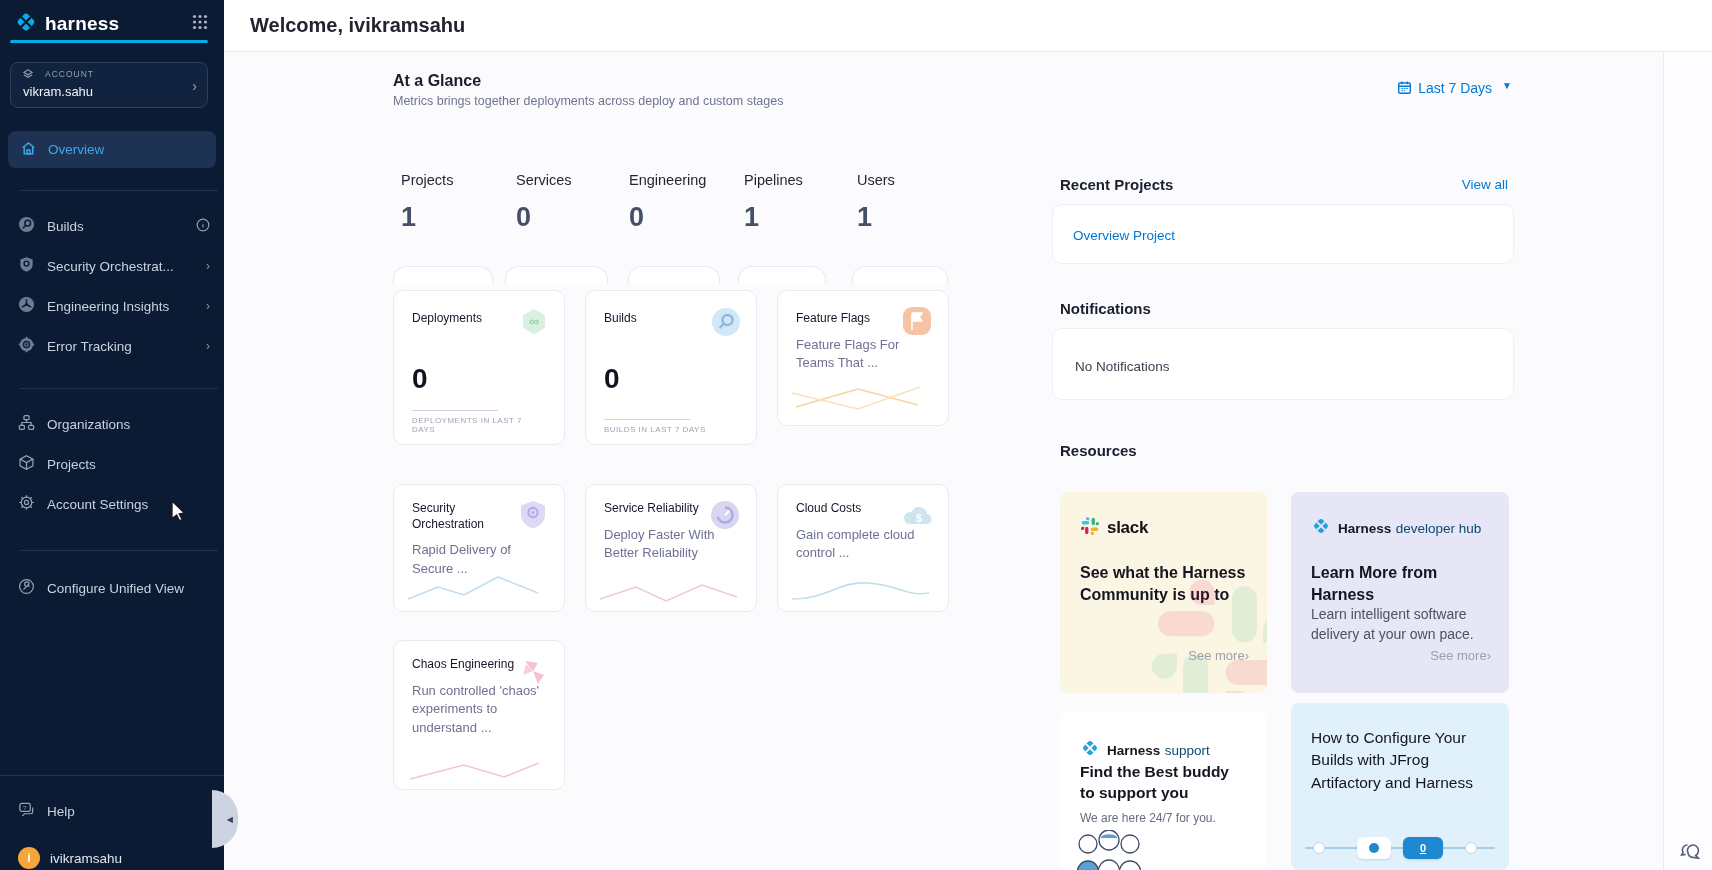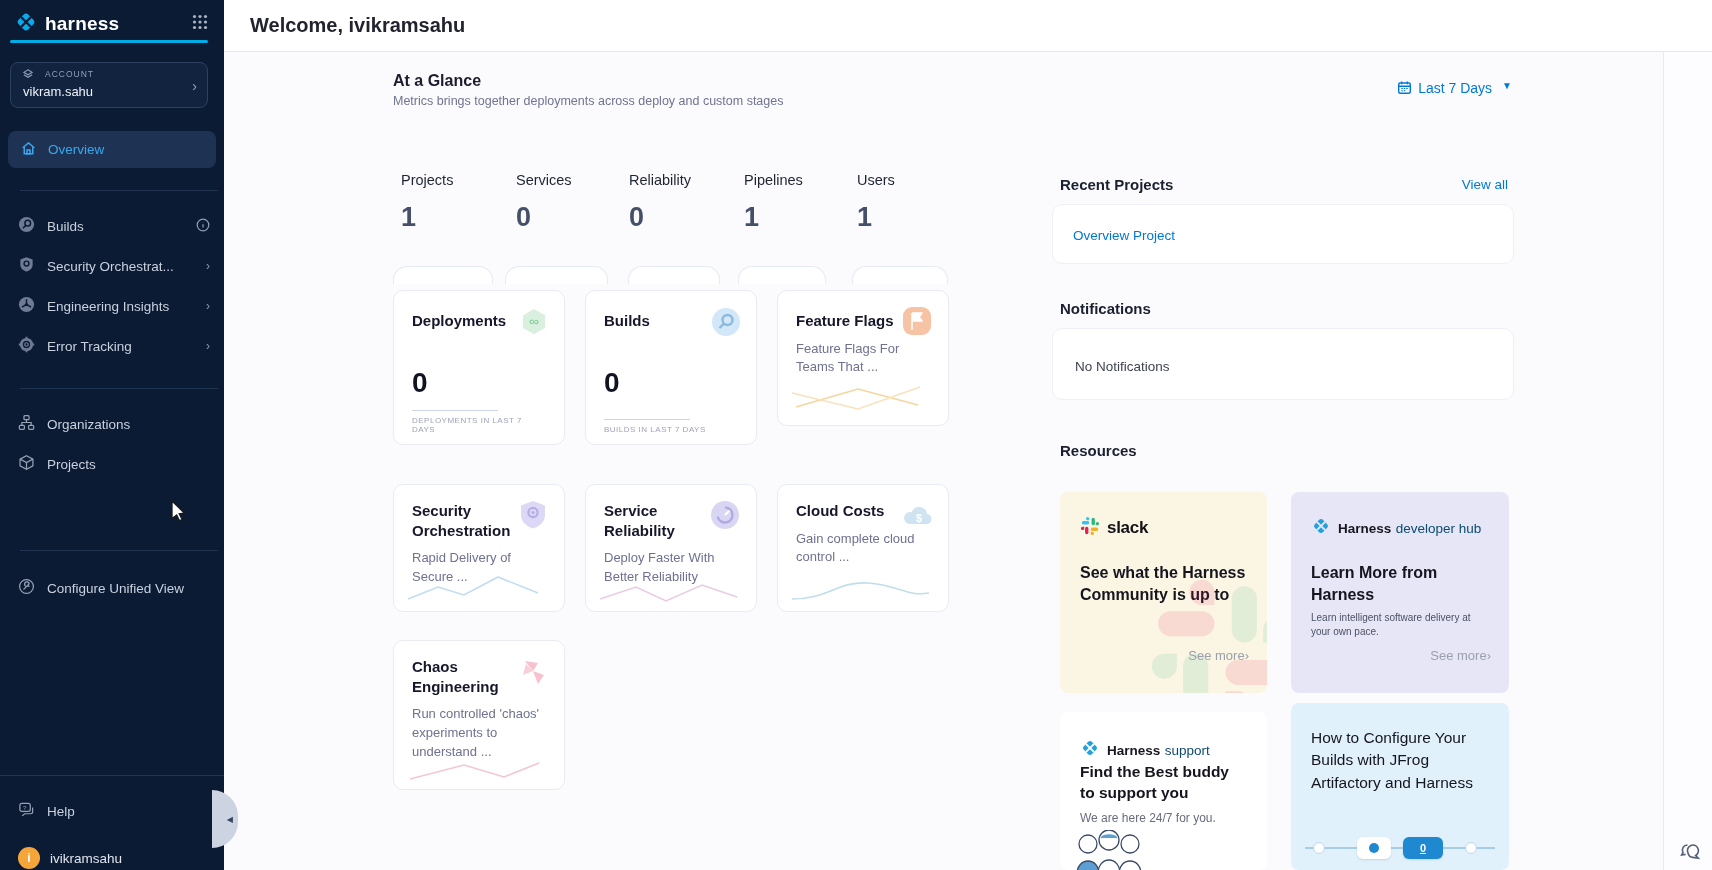--- a/index.html
+++ b/index.html
@@ -71,21 +71,21 @@
   .metric { position:absolute; top:0; width:110px; }
   .metric-label { font-size:14.5px; color:#1e2433; font-weight:500; }
   .metric-value { font-size:27px; color:#454f68; font-weight:600; margin-top:14px; }
 
   .ghosts { position:absolute; left:0; top:214px; width:560px; height:18px; }
   .ghost { position:absolute; top:0; height:18px; background:#fff;
     border:1px solid #e7eaf1; border-bottom:none; border-radius:14px 14px 0 0; }
 
   .mcard { position:absolute; width:172px; background:#fff; border:1px solid #e9ebf1;
     border-radius:10px; padding:20px 16px 12px 18px; overflow:hidden; cursor:pointer; }
-  .mcard-title { font-size:15px; font-weight:700; color:#17172b; line-height:1.3; width:112px; }
+  .mcard-title { font-size:12px; font-weight:400; color:#17172b; line-height:1.3; width:112px; }
   .mcard-icon { position:absolute; top:13px; right:12px; width:36px; height:36px; }
   .mcard-value { font-size:28px; font-weight:700; color:#101321; margin-top:36px; }
   .mcard-caption { position:absolute; left:18px; bottom:10px; width:120px; }
   .mcap-line { width:86px; height:1px; background:#ccd5e3; margin-bottom:5px; }
   .mcap-text { font-size:8px; letter-spacing:.5px; color:#9fa3b8; }
   .mcard-desc { font-size:13px; color:#6e7191; line-height:1.45; margin-top:9px; width:130px; }
   .spark { position:absolute; left:10px; bottom:6px; opacity:.85; }
 
   .rcol { position:absolute; left:659px; top:0; width:462px; height:818px; }
   .rp-head { position:absolute; left:0px; top:124px; width:462px; display:flex;
@@ -103,21 +103,21 @@
   .rescard { position:absolute; border-radius:8px; overflow:hidden; padding:24px 20px; cursor:pointer; }
   .card-slack { left:8px; top:440px; width:207px; height:201px; background:#fbf5e4; }
   .card-devhub { left:239px; top:440px; width:218px; height:201px; background:#e6e6f7; }
   .card-support { left:8px; top:660px; width:207px; height:158px; background:#fff; padding-top:26px; }
   .card-jfrog { left:239px; top:651px; width:218px; height:167px; background:#e1f1fb; padding-top:24px; }
   .brand-row { display:flex; align-items:center; gap:7px; }
   .brand-bold { font-size:13.5px; font-weight:700; color:#17171f; }
   .brand-rest { font-size:13.5px; color:#0c4a6e; }
   .slack-word { font-size:17px; font-weight:800; color:#121216; letter-spacing:-.3px; }
   .res-heading { font-size:16px; font-weight:700; color:#15151f; line-height:1.35; margin-top:22px; }
-  .res-sub { font-size:10px; color:#4c5165; line-height:1.4; margin-top:6px; }
+  .res-sub { font-size:14px; color:#4c5165; line-height:1.4; }
   .see-more { position:absolute; right:18px; bottom:30px; font-size:13px; color:#9aa0ac; }
   .slack-watermark { position:absolute; right:-28px; bottom:-34px; opacity:.12; }
   .support-heading { font-size:15.5px; font-weight:700; color:#15151f; line-height:1.35; }
   .support-sub { font-size:12px; color:#676c7e; margin-top:7px; }
   .people { position:absolute; left:14px; bottom:-8px; }
   .jfrog-heading { font-size:15.5px; font-weight:400; color:#15151f; line-height:1.45; }
   .pipeline { position:absolute; left:14px; top:128px; width:190px; height:34px; }
   .pipe-line { position:absolute; left:0; top:16px; width:190px; height:2px; background:#a7cde8; }
   .pipe-dot { position:absolute; top:11px; width:12px; height:12px; border-radius:50%;
     background:#fff; border:1px solid #bcd7ea; }
@@ -256,20 +256,30 @@
     </div>
     <div class="nav-item">
       <span>
         <svg width="17" height="17" viewBox="0 0 18 18" fill="none" stroke="#97a1b4" stroke-width="1.3">
             <path d="M9 1.8 15.8 5.4v7.2L9 16.2 2.2 12.6V5.4Z"></path>
             <path d="M2.2 5.4 9 9l6.8-3.6M9 9v7.2"></path>
           </svg>
       </span>
       <span class="grow">Projects</span>
     </div>
+    <div class="nav-item">
+      <span>
+        <svg width="17" height="17" viewBox="0 0 18 18" fill="none" stroke="#97a1b4" stroke-width="1.3">
+            <circle cx="9" cy="9" r="5.6"></circle>
+            <circle cx="9" cy="9" r="2.2"></circle>
+            <path d="M9 1.2v2.4M9 14.4v2.4M1.2 9h2.4M14.4 9h2.4M3.5 3.5l1.7 1.7M12.8 12.8l1.7 1.7M14.5 3.5l-1.7 1.7M5.2 12.8l-1.7 1.7"></path>
+          </svg>
+      </span>
+      <span class="grow">Account Settings</span>
+    </div>
   </div>
 
   <div class="sb-divider d3"></div>
 
   <div class="nav-configure">
     <div class="nav-item">
       <span>
         <svg width="17" height="17" viewBox="0 0 18 18" fill="none" stroke="#97a1b4" stroke-width="1.3">
             <circle cx="9" cy="9" r="7.3"></circle>
             <path d="M5.8 12.2l3.4-3.4M9.2 8.8a2.4 2.4 0 1 1 2.6-2.6l-1.3 1.3 1 1z"></path>
@@ -330,21 +340,21 @@
     <div class="metrics">
       <div class="metric" style="left:0">
         <div class="metric-label">Projects</div>
         <div class="metric-value">1</div>
       </div>
       <div class="metric" style="left:115px">
         <div class="metric-label">Services</div>
         <div class="metric-value">0</div>
       </div>
       <div class="metric" style="left:228px">
-        <div class="metric-label">Reliability</div>
+        <div class="metric-label">Engineering</div>
         <div class="metric-value">0</div>
       </div>
       <div class="metric" style="left:343px">
         <div class="metric-label">Pipelines</div>
         <div class="metric-value">1</div>
       </div>
       <div class="metric" style="left:456px">
         <div class="metric-label">Users</div>
         <div class="metric-value">1</div>
       </div>

